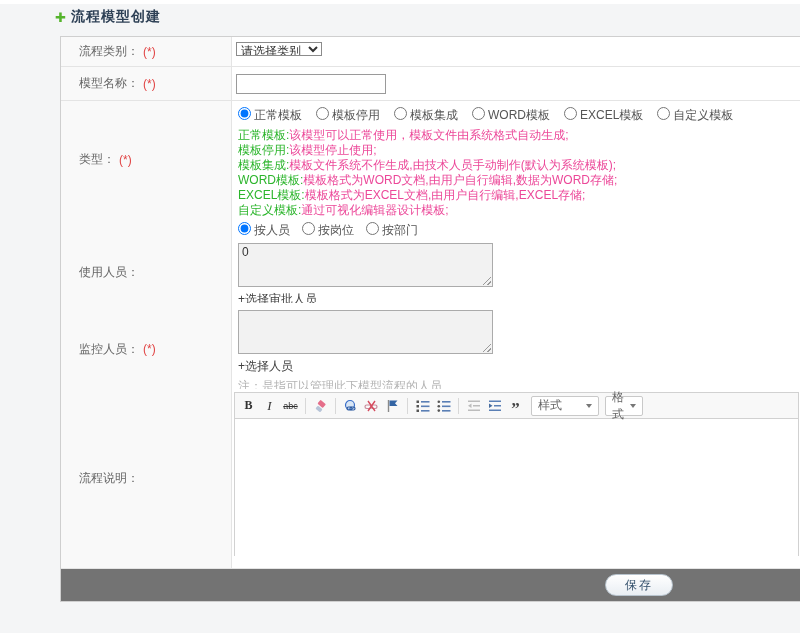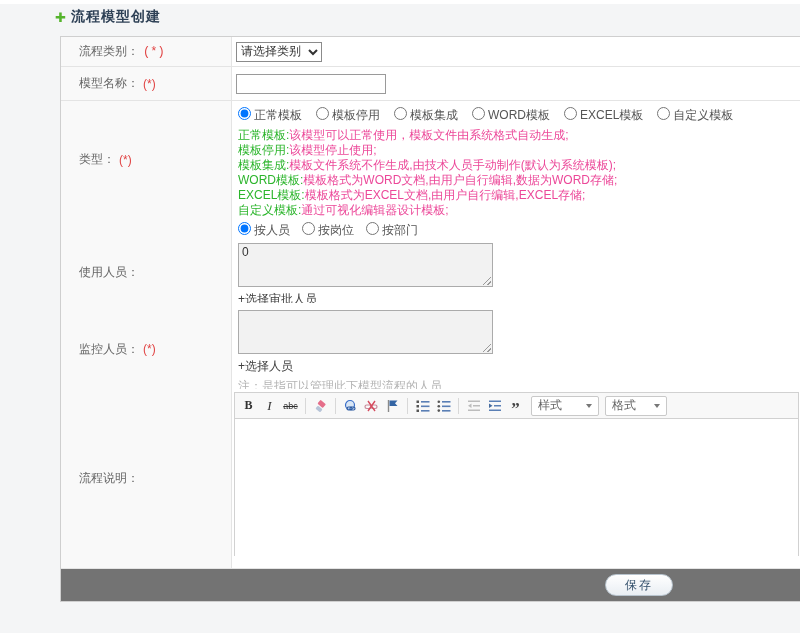--- a/index.html
+++ b/index.html
@@ -25,26 +25,26 @@
   }
   .row { display:grid; grid-template-columns:171px 1fr; border-bottom:1px solid #e4e4e4; }
   .row:last-child { border-bottom:none; }
   .cell-label {
     background:#f9f9f9; border-right:1px solid #e4e4e4;
     display:flex; align-items:center; padding-left:18px; color:#666;
   }
   .cell-label .req { color:#e14444; margin-left:4px; }
   .cell-content { background:#ffffff; position:relative; }
 
-  .r1 { height:30px;font-family:Liberation Mono, monospace; } .r2 { height:34px; } .r3 { height:115px; }
+  .r1 { height:30px; } .r2 { height:34px; } .r3 { height:115px; }
   .r4 { height:87px; } .r5 { height:86px; } .r6 { height:180px; }
   .r7 { height:32px; background:#737373; position:relative; }
 
   select.category {
-    margin:5px 0 0 4px; width:86px; height:20px;
+    margin:5px 0 0 4px; width:86px; height:14px;
     font-size:12px; color:#333; border:1px solid #8b8b8b; background:#fff;
     font-family:inherit;
   }
   input.name-input {
     margin:7px 0 0 4px; width:150px; height:20px;
     border:1px solid #9a9a9a; background:#fff; font-size:12px; padding:0 3px;
     font-family:inherit;
   }
 
   .radio-line { display:flex; align-items:center; gap:14px; padding:6px 0 0 6px; color:#555; }
@@ -316,21 +316,21 @@
               <path d="M1 4.5 L4.5 6.8 L1 9 Z" fill="#456b9e"></path>
             </svg>
           </div>
           <div class="ed-btn">
               <span class="g-quote">”</span>
             </div>
           <div class="cke-combo">
             <span>样式</span>
             <span class="combo-caret"></span>
           </div>
-          <div class="cke-combo" style="width:62px">
+          <div class="cke-combo" style="width:38px">
             <span>格式</span>
             <span class="combo-caret"></span>
           </div>
         </div>
         <div class="ed-body"></div>
       </div>
     </div>
   </div>
 
   <div class="row r7" style="display:block">

